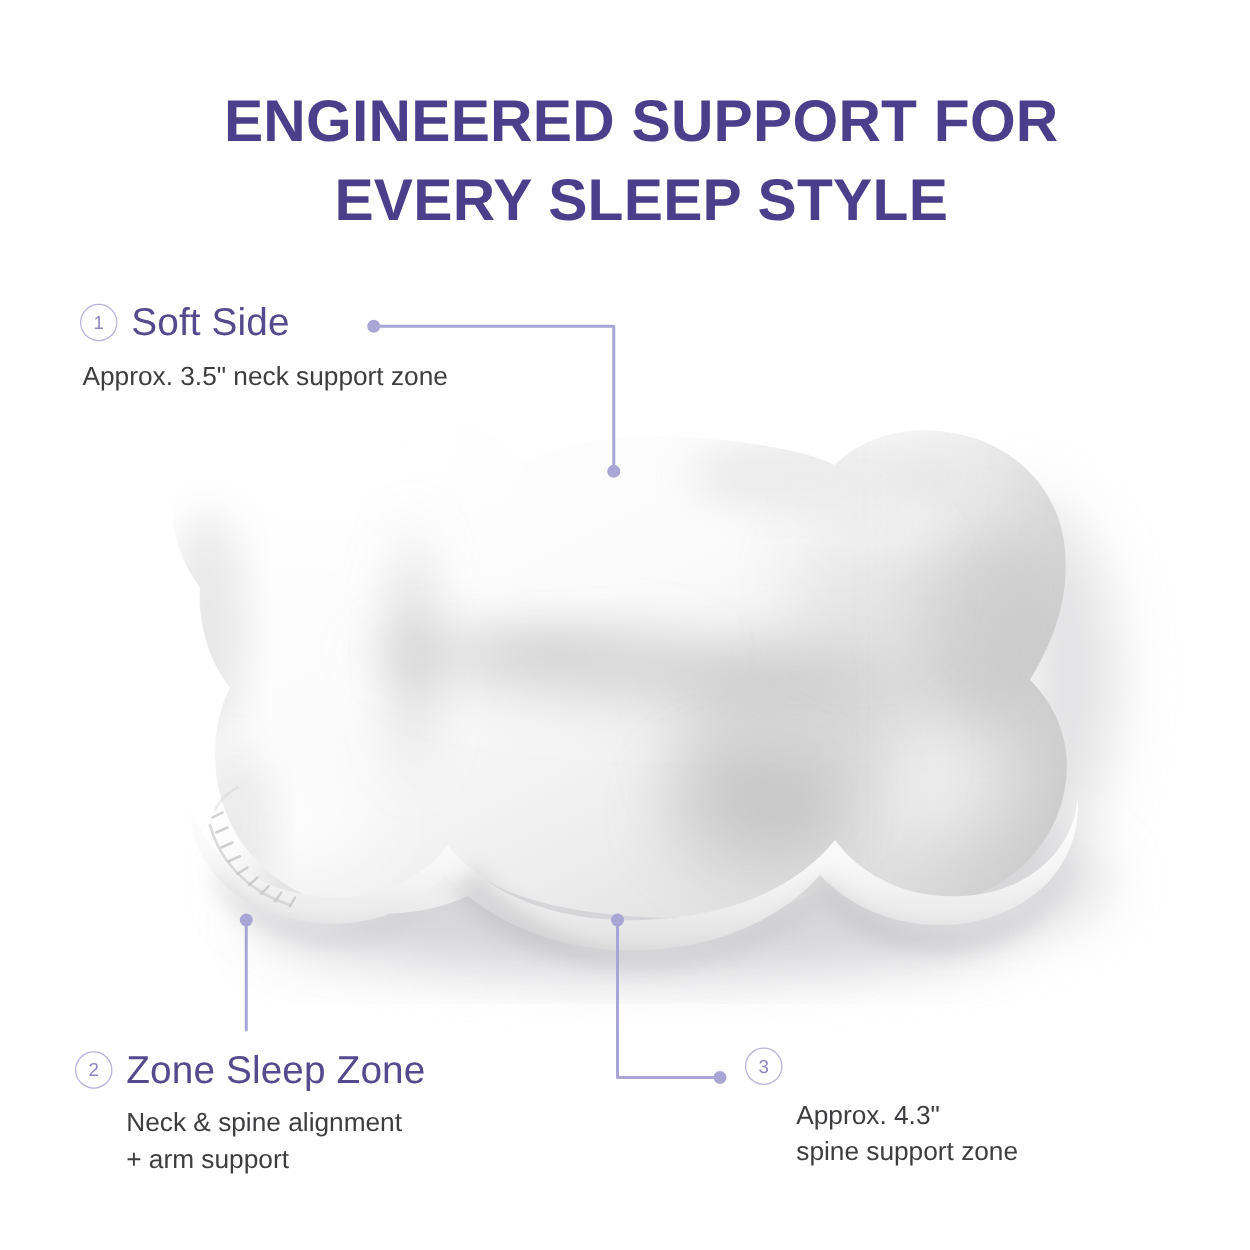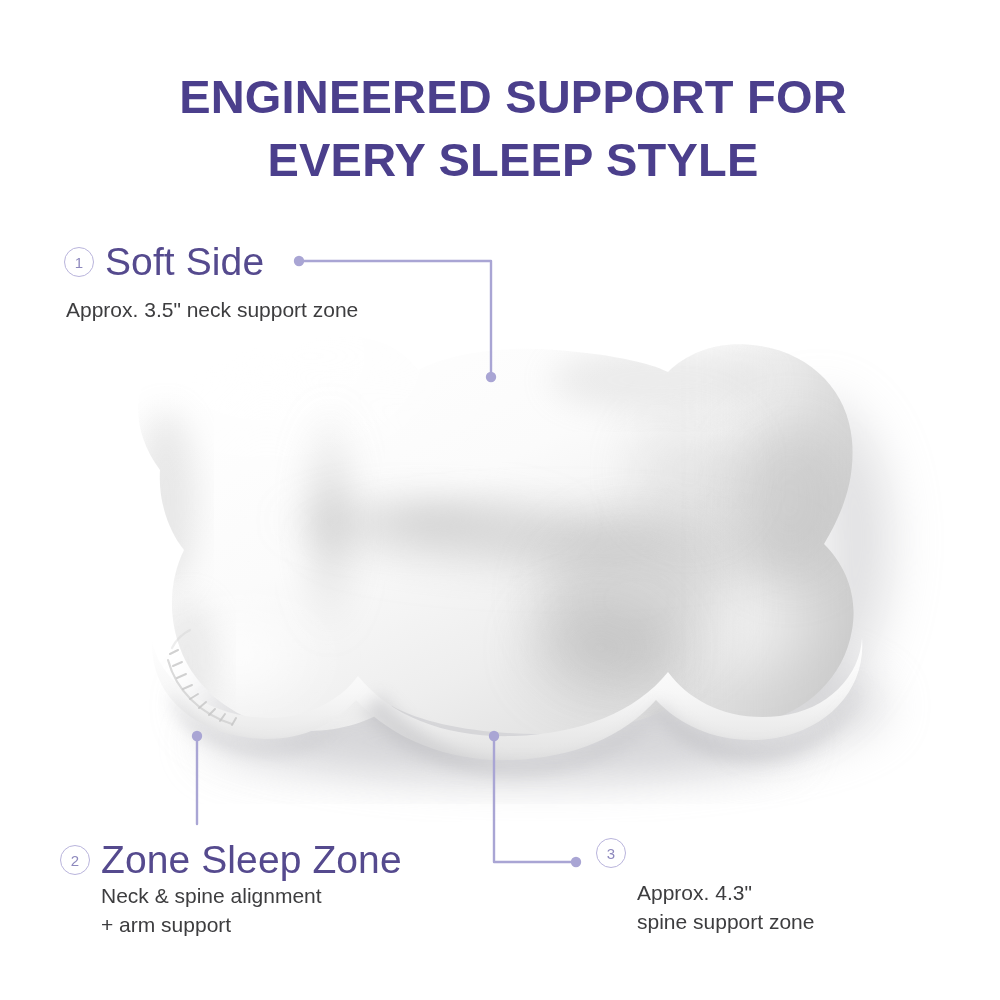--- a/index.html
+++ b/index.html
@@ -83,40 +83,40 @@
     border: 1.6px solid #b9b4dc;
     display: flex;
     align-items: center;
     justify-content: center;
     font-size: 15px;
     line-height: 1;
     color: #8d88bd;
     font-family: "Liberation Sans", sans-serif;
   }
   .callout-title {
-    font-size: 39px;
+    font-size: 31px;
     color: #554a8e;
     font-family: "Liberation Sans", sans-serif;
     letter-spacing: 0.1px;
   }
   .callout-desc {
     font-size: 21px;
     color: #3d3d3f;
     font-family: "Liberation Sans", sans-serif;
     line-height: 1.36;
     white-space: nowrap;
   }
 
   
   #callout-1 { left: 64px; top: 240px; }
   #callout-1 .callout-desc { margin-top: 12px; margin-left: 2px; }
 
   
   #callout-2 { left: 60px; top: 838px; }
-  #callout-2 .callout-desc { margin-left: 41px; }
+  #callout-2 .callout-desc { margin-top: 11px; margin-left: 41px; }
 
   
   #callout-3 { left: 596px; top: 838px; }
   #callout-3 .callout-desc { margin-top: 11px; margin-left: 41px; }
 </style>
 </head>
 <body>
 
 <div id="page">
 

